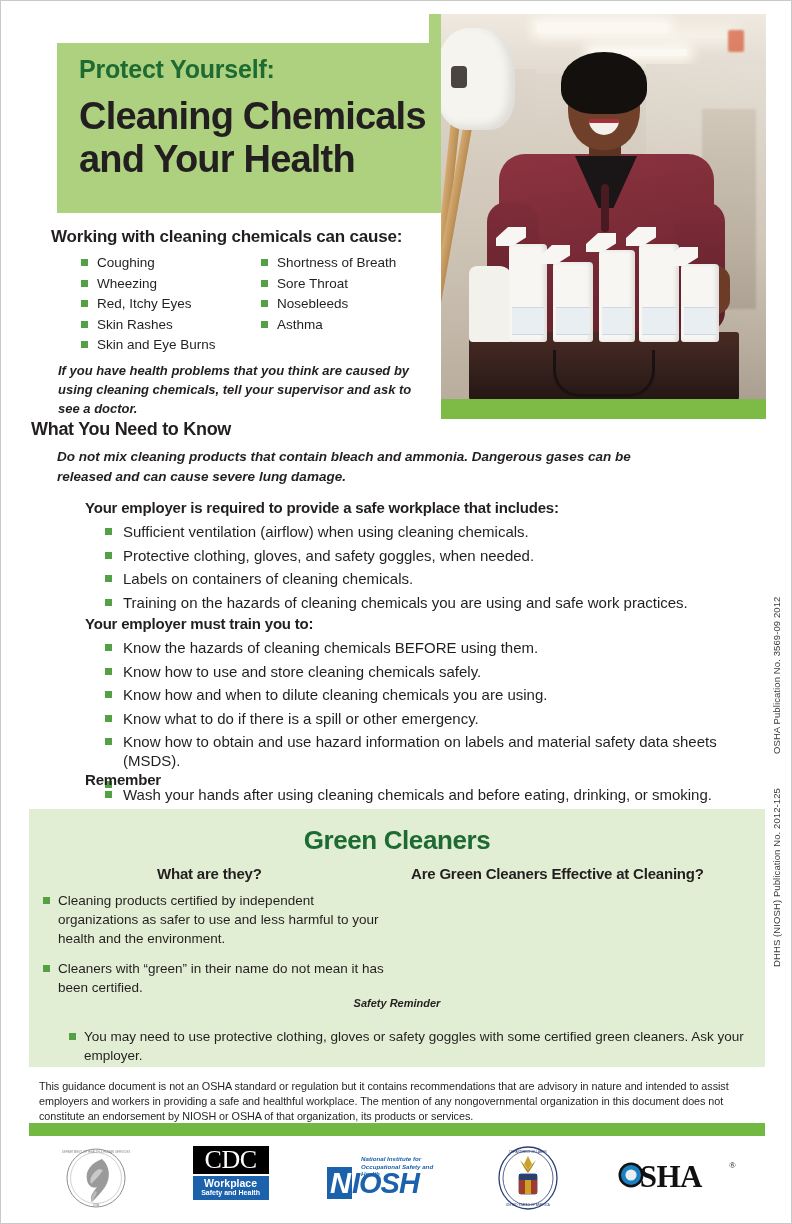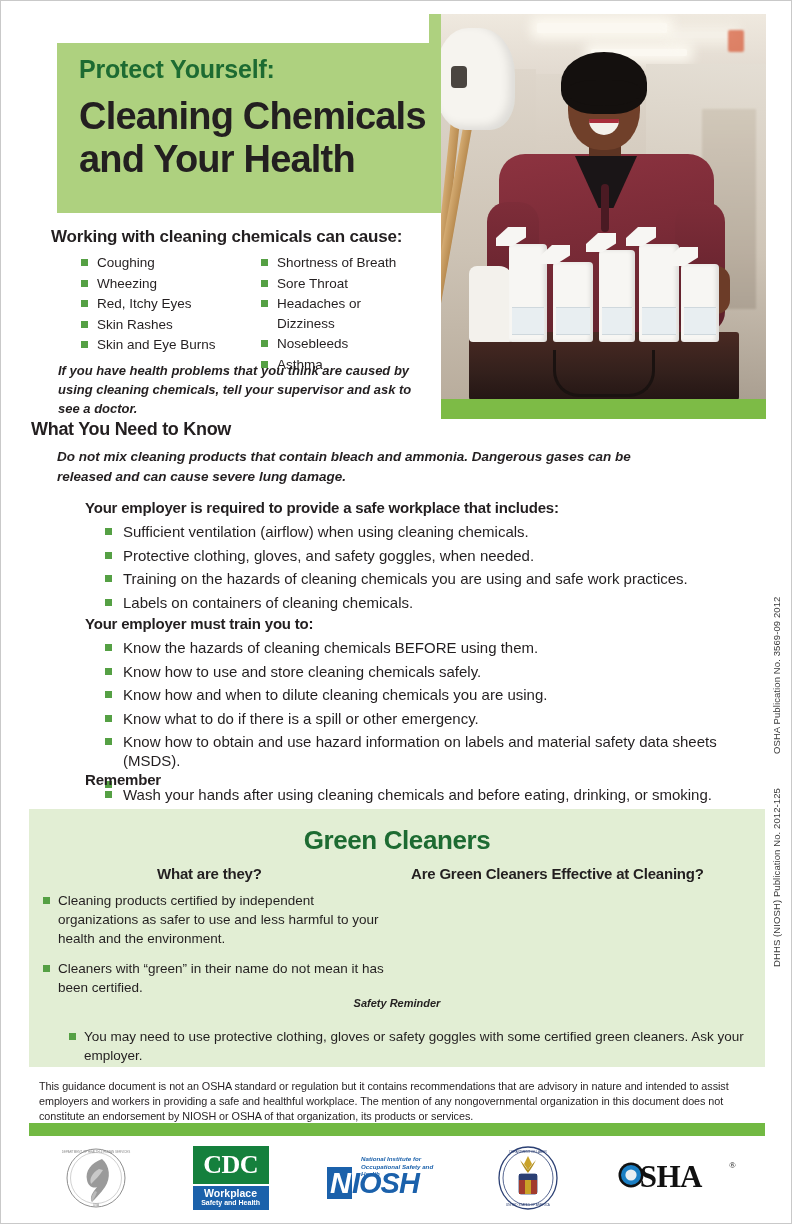--- a/index.html
+++ b/index.html
@@ -401,23 +401,23 @@
     display: flex;
     align-items: center;
     justify-content: space-around;
   }
 
   
   .logo-hhs { width: 76px; height: 62px; position: relative; }
   
   .logo-cdc { width: 76px; height: 64px; }
   .cdc-top {
-    background: #15803d; color: #fff; width: 76px; height: 38px;
+    background: #000000; color: #fff; width: 76px; height: 28px;
     display: flex; align-items: center; justify-content: center;
-    font-size: 26px; font-weight: bold; letter-spacing: -0.5px;
+    font-size: 26px; font-weight: normal; letter-spacing: -0.5px;
     font-family: "Liberation Serif", serif;
   }
   .cdc-bot {
     background: #1b61ab; color: #fff; width: 76px; height: 24px;
     margin-top: 2px; padding-top: 2px; box-sizing: border-box;
     text-align: center; line-height: 10px;
   }
   .cdc-bot .l1 { font-size: 10.5px; font-weight: bold; display:block; }
   .cdc-bot .l2 { font-size: 7px; font-weight: bold; display:block; }
   
@@ -546,24 +546,20 @@
       <div class="cause-item">
           <span class="bullet"></span>
           <span>Shortness of Breath</span>
         </div>
       <div class="cause-item">
           <span class="bullet"></span>
           <span>Sore Throat</span>
         </div>
       <div class="cause-item">
           <span class="bullet"></span>
-          <span>Headaches or Dizziness</span>
-        </div>
-      <div class="cause-item">
-          <span class="bullet"></span>
           <span>Nosebleeds</span>
         </div>
       <div class="cause-item">
           <span class="bullet"></span>
           <span>Asthma</span>
         </div>
     </div>
   </div>
   <div class="note-italic">If you have health problems that you think are caused by using cleaning chemicals, tell your supervisor and ask to see a doctor.</div>
 
@@ -575,25 +571,25 @@
     <div class="kitem">
         <span class="bullet"></span>
         <span>Sufficient ventilation (airflow) when using cleaning chemicals.</span>
       </div>
     <div class="kitem">
         <span class="bullet"></span>
         <span>Protective clothing, gloves, and safety goggles, when needed.</span>
       </div>
     <div class="kitem">
         <span class="bullet"></span>
+        <span>Labels on containers of cleaning chemicals.</span>
+      </div>
+    <div class="kitem">
+        <span class="bullet"></span>
         <span>Training on the hazards of cleaning chemicals you are using and safe work practices.</span>
-      </div>
-    <div class="kitem">
-        <span class="bullet"></span>
-        <span>Labels on containers of cleaning chemicals.</span>
       </div>
   </div>
 
   <div class="sub-head sh-train">Your employer must train you to:</div>
   <div class="klist kl-train">
     <div class="kitem">
         <span class="bullet"></span>
         <span>Know the hazards of cleaning chemicals BEFORE using them.</span>
       </div>
     <div class="kitem">

